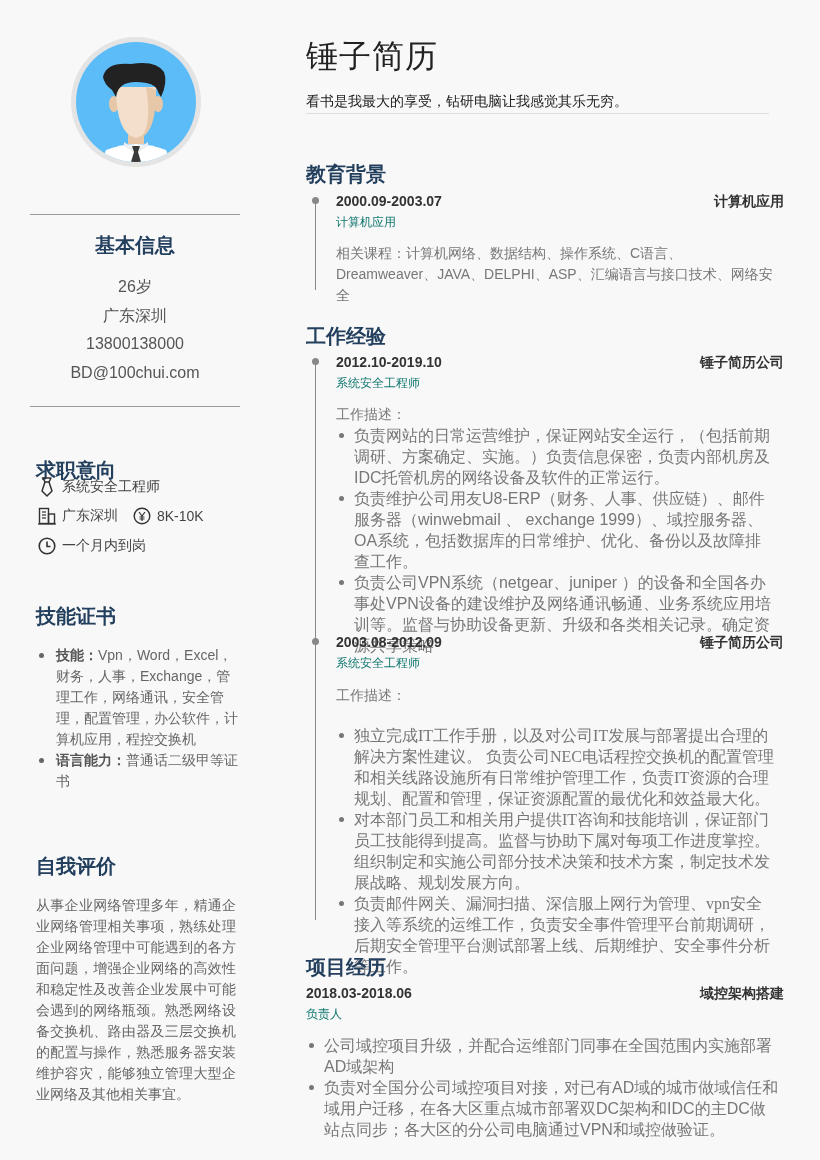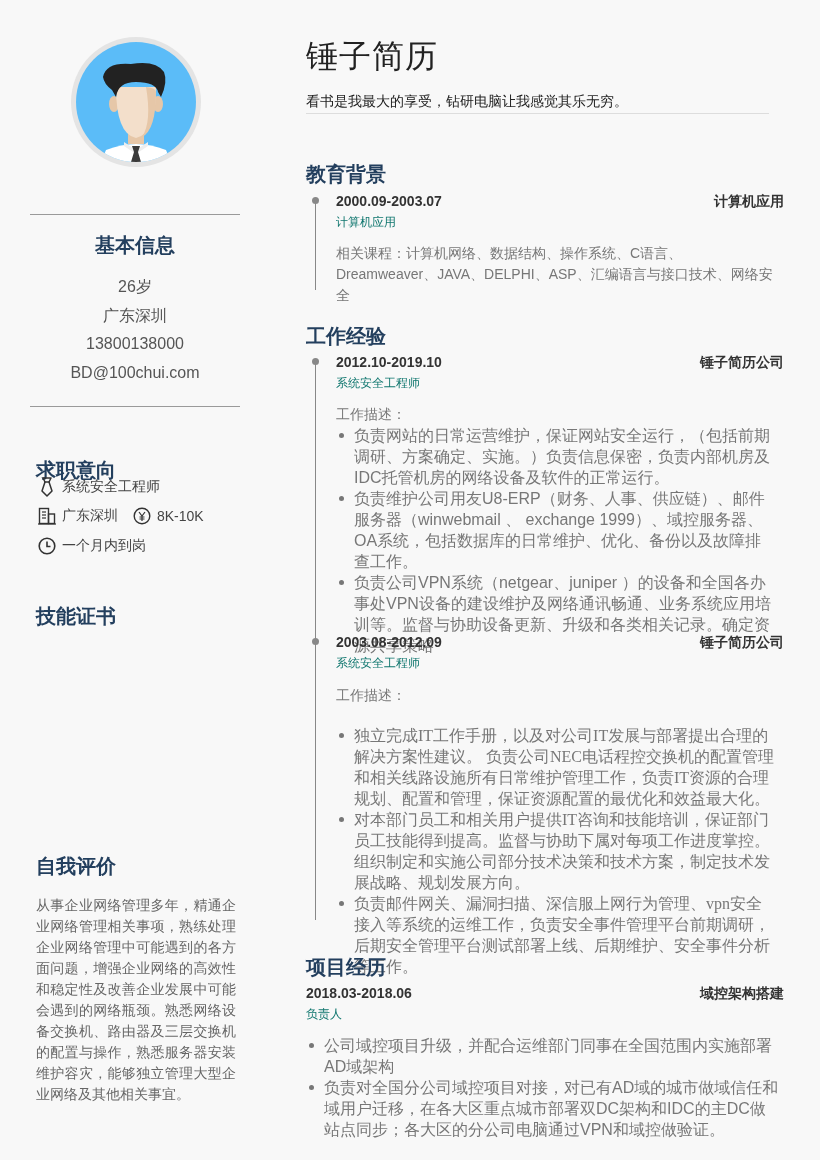--- a/index.html
+++ b/index.html
@@ -113,20 +113,22 @@
       <svg width="18" height="18" viewBox="0 0 18 18">
           <circle cx="9" cy="9" r="7.8" fill="none" stroke="#333" stroke-width="1.6"></circle>
           <path d="M9 4.5 L9 9.5 L12.5 9.5" fill="none" stroke="#333" stroke-width="1.6"></path>
         </svg>
     </span>
     <span>一个月内到岗</span>
   </div>
 
   <div class="side-title" style="top:603px;">技能证书</div>
   <ul class="skills">
+    <li><b>技能：</b><span>Vpn，Word，Excel，财务，人事，Exchange，管理工作，网络通讯，安全管理，配置管理，办公软件，计算机应用，程控交换机</span></li>
+    <li><b>语言能力：</b><span>普通话二级甲等证书</span></li>
   </ul>
 
   <div class="side-title" style="top:853px;">自我评价</div>
   <div class="self-text">从事企业网络管理多年，精通企业网络管理相关事项，熟练处理企业网络管理中可能遇到的各方面问题，增强企业网络的高效性和稳定性及改善企业发展中可能会遇到的网络瓶颈。熟悉网络设备交换机、路由器及三层交换机的配置与操作，熟悉服务器安装维护容灾，能够独立管理大型企业网络及其他相关事宜。</div>
 </div>
 
 <div>
   <div class="name">锤子简历</div>
   <div class="motto">看书是我最大的享受，钻研电脑让我感觉其乐无穷。</div>
   <div class="motto-line"></div>

